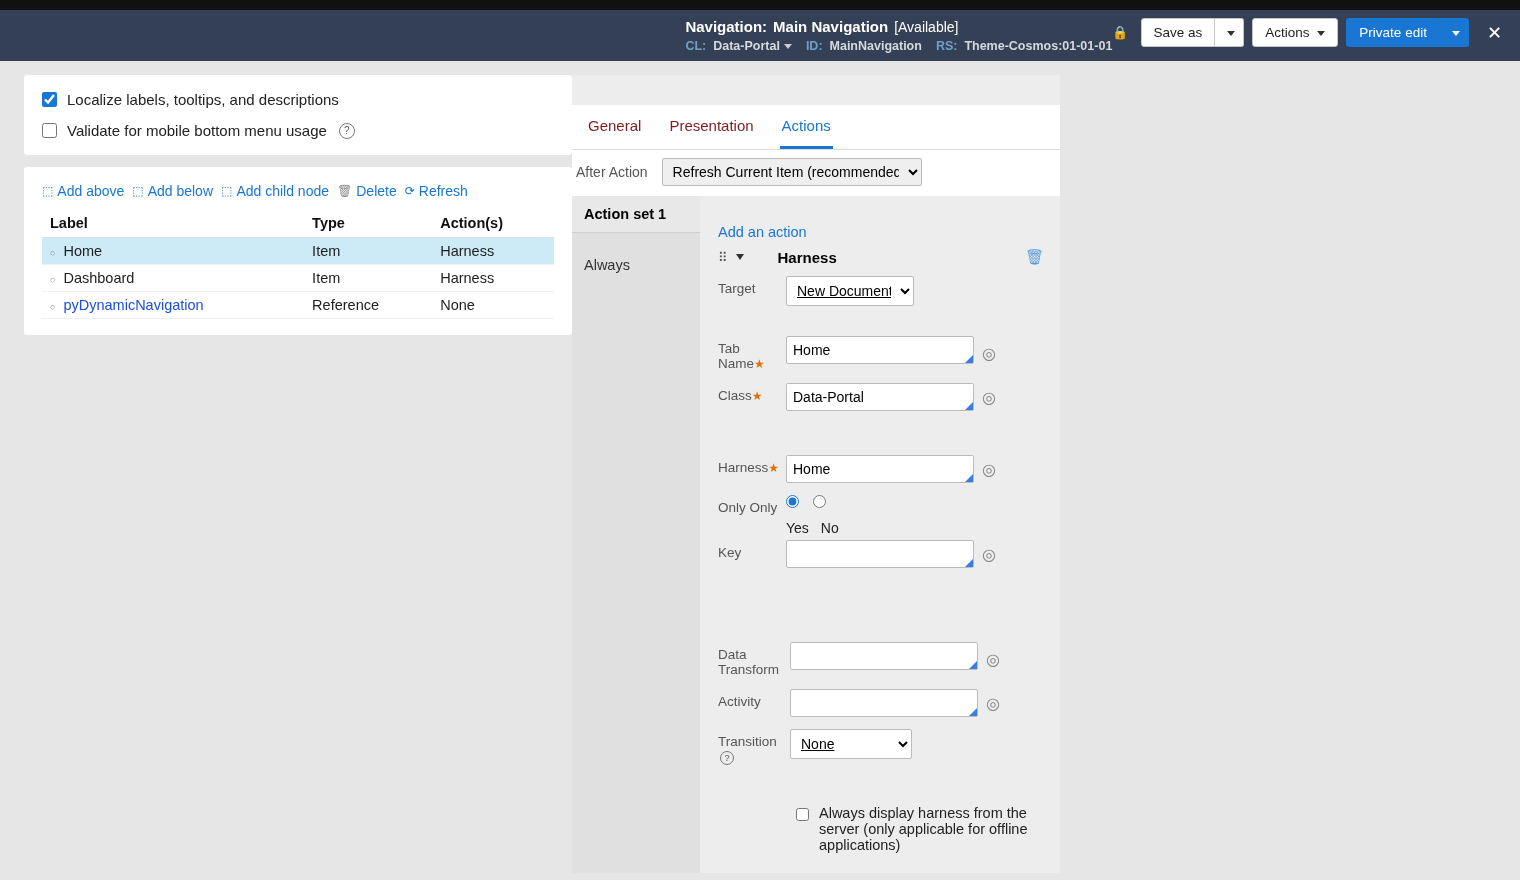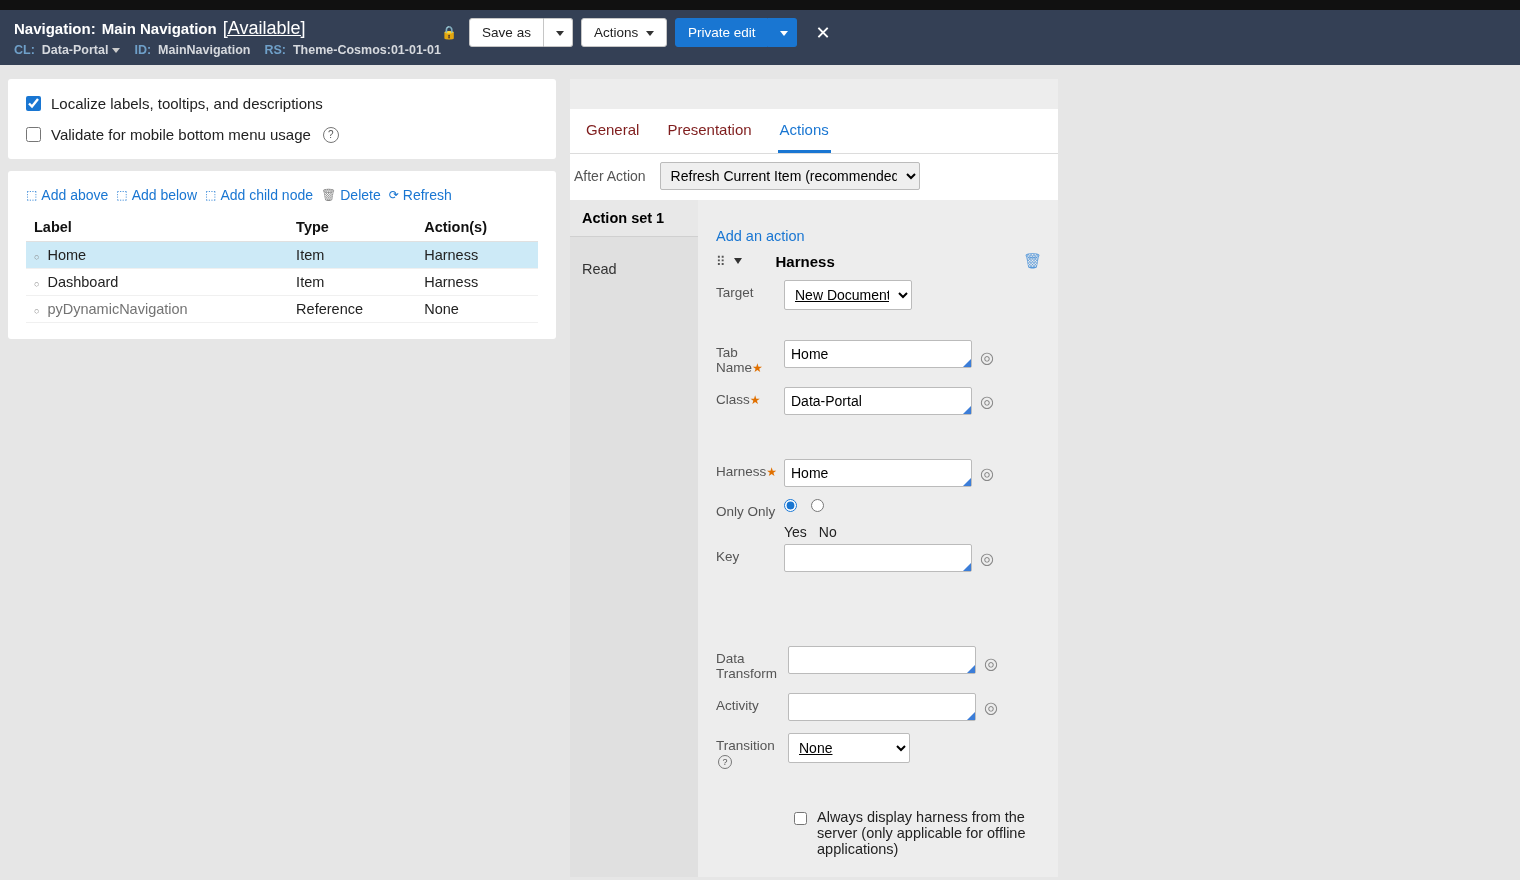--- a/index.html
+++ b/index.html
@@ -5,61 +5,61 @@
     * { box-sizing: border-box; margin: 0; padding: 0; font-family: -apple-system, BlinkMacSystemFont, "Segoe UI", Arial, sans-serif; }
     body { width: 1520px; height: 880px; background: #e6e6e6; overflow: hidden; }
     
     .topbar-black { height: 10px; background: #111; }
     
     .header {
       background: #344055;
       color: #fff;
       padding: 8px 14px;
       display: flex;
-      justify-content: flex-start;
+      justify-content: flex-end;
       align-items: flex-start;
     }
     .header-left { display: flex; flex-direction: column; gap: 4px; }
     .header-title { font-size: 15px; font-weight: 600; display: flex; align-items: center; gap: 6px; }
-    .header-title .available { font-weight: 500; font-size: 18px; text-decoration: underline; }
+    .header-title .available { font-weight: 500; font-size: 14px; }
     .header-meta { font-size: 12.5px; display: flex; gap: 14px; align-items: center; }
     .meta-key { color: #6fa0c9; font-weight: 600; }
     .meta-val { color: #d6d9de; font-weight: 600; }
     .caret-down { display:inline-block; margin-left:4px; border-left:4px solid transparent; border-right:4px solid transparent; border-top:5px solid #ccc; vertical-align: middle; }
     .header-right { display:flex; align-items:center; gap:8px; }
     .lock-icon { color:#aaa; font-size:13px; margin-right: 4px; }
     .btn { background:#fff; color:#222; border:1px solid #c6c6c6; border-radius:3px; padding:6px 12px; font-size:13.5px; cursor:pointer; }
     .btn-group { display:flex; }
     .btn-group .btn { border-radius:0; }
     .btn-group .btn:first-child { border-radius:3px 0 0 3px; }
     .btn-group .btn:last-child { border-radius:0 3px 3px 0; border-left:none; }
     .btn-caret { padding: 6px 8px; }
     .btn-primary { background:#1976d2; color:#fff; border-color:#1976d2; }
     .close-x { color:#fff; font-size:18px; cursor:pointer; padding: 0 4px; margin-left:6px; }
     
-    .content { display:flex; gap: 14px; padding-left: 8px; padding-top: 14px; }
+    .content { display:flex; padding-left: 24px; padding-top: 14px; }
     
     .left-col { width: 548px; display:flex; flex-direction:column; gap: 12px; }
     .card { background:#fff; border-radius:3px; padding: 16px 18px; }
     .chk-row { display:flex; align-items:center; gap:10px; font-size:15px; color:#222; margin-bottom: 14px; }
     .chk-row:last-child { margin-bottom:0; }
     .chk-row input[type=checkbox] { width:15px; height:15px; accent-color:#1976d2; }
     .help-icon { display:inline-flex; width:16px; height:16px; border:1.2px solid #777; border-radius:50%; align-items:center; justify-content:center; font-size:10px; color:#555; margin-left:2px; }
     
     .toolbar { display:flex; gap: 8px; flex-wrap:wrap; font-size:14px; margin-bottom: 10px; }
     .toolbar a { color:#1976d2; text-decoration:none; display:inline-flex; align-items:center; gap:4px; cursor:pointer; }
     .tool-icon { color:#1976d2; font-size:12px; }
     .tool-icon.trash { color:#888; }
     
     table.nav-table { width:100%; border-collapse: collapse; font-size:14.5px; }
     .nav-table th { text-align:left; font-weight:700; padding:6px 8px; border-bottom:1px solid #e0e0e0; color:#111; }
     .nav-table td { padding:5px 8px; border-bottom:1px solid #f0f0f0; color:#222; }
     .nav-table tr.selected td { background:#cdeaf7; }
     .node-bullet { color:#888; font-size:9px; margin-right:8px; }
-    .nav-table a.link { color:#737373; text-decoration:none; }
+    .nav-table a.link { color:#1d4ed8; text-decoration:none; }
     
     .right-col { width: 488px; background:#ededed; display:flex; flex-direction:column; }
     .spacer-top { height: 30px; }
     .tabs-bar { background:#fff; border-bottom:1px solid #dcdcdc; padding: 0 14px; display:flex; gap:24px; }
     .tab { padding: 12px 2px; font-size:15px; color:#7f1d1d; cursor:pointer; border-bottom: 3px solid transparent; }
     .tab.active { color:#1976d2; border-bottom-color:#1976d2; }
     
     .afteraction-row { background:#fff; padding: 8px 14px 10px; display:flex; align-items:center; gap:14px; font-size:14px; }
     .afteraction-row label { color:#555; flex-shrink:0; margin-left: -10px; }
     .afteraction-row select { flex:1; max-width: 260px; padding: 4px 6px; font-size:14px; border:1px solid #bbb; border-radius:2px; }
@@ -209,21 +209,21 @@
     <div class="afteraction-row">
       <label>After Action</label>
       <select>
         <option>Refresh Current Item (recommended)</option>
       </select>
     </div>
 
     <div class="main-split">
       <div class="left-rail">
         <div class="action-set-hdr">Action set 1</div>
-        <div class="event-label">Read</div>
+        <div class="event-label">Always</div>
       </div>
 
       <div class="form-area">
         <a class="add-action-link">Add an action</a>
         
         <div class="action-header">
           <span class="drag-handle">⠿</span>
           <span class="mini-caret"></span>
           <span class="action-name">Harness</span>
           <span class="delete-action">🗑</span>

